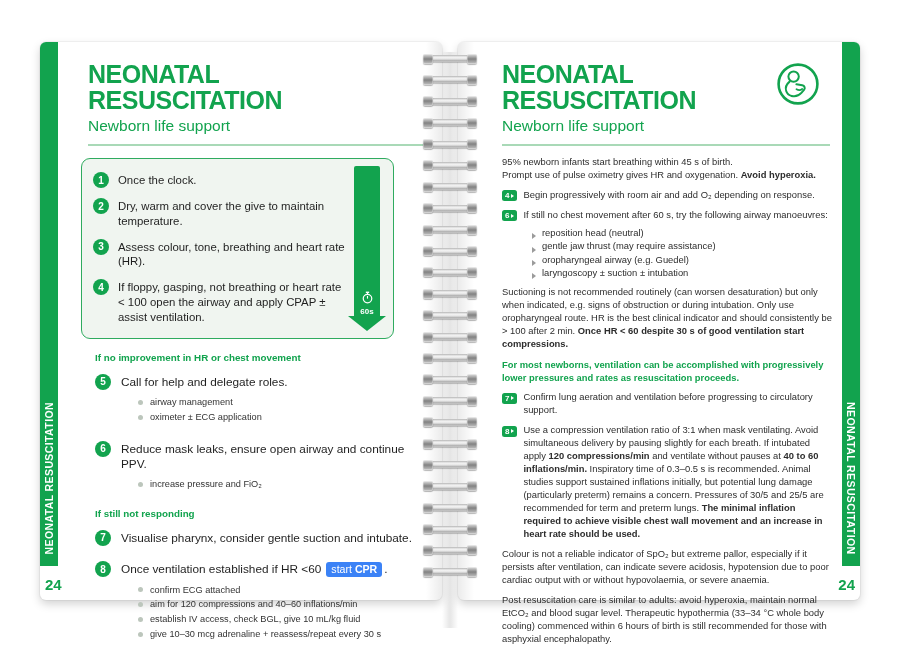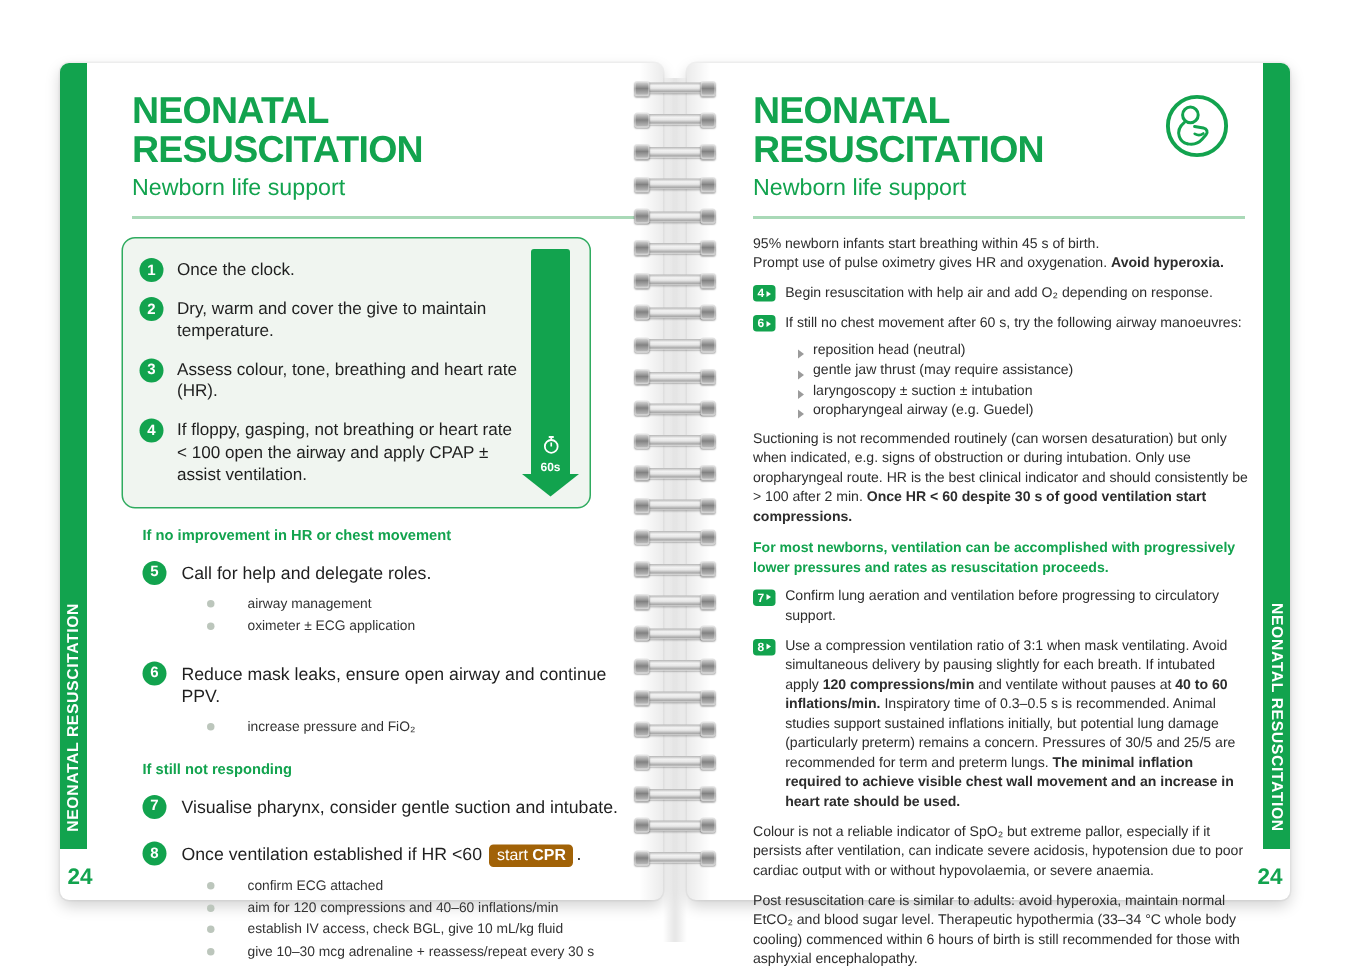--- a/index.html
+++ b/index.html
@@ -57,23 +57,23 @@
   .arrow-head{position:absolute;bottom:0;left:0;width:0;height:0;
     border-left:19px solid transparent;border-right:19px solid transparent;border-top:15px solid var(--green)}
   .arrow-inner{position:absolute;bottom:15px;left:0;right:0;text-align:center;color:#fff}
   .arrow-inner .t-label{display:block;font-size:8px;font-weight:700;margin-top:-1px}
 
   
   .shead{color:var(--green);font-weight:700;font-size:9.8px;margin:13px 0 0 7px}
   .steprow{display:flex;gap:10px;align-items:flex-start;margin:11px 0 0 7px}
   .stext2{font-size:11.8px;color:#1f1f1f;line-height:1.3;padding-top:1px}
   .bullets{margin:5px 0 2px 50px}
-  .bullet{display:flex;gap:22px;align-items:center;font-size:9.2px;color:#333;line-height:1.6}
+  .bullet{display:flex;gap:7px;align-items:center;font-size:9.2px;color:#333;line-height:1.6}
   .dot{width:5px;height:5px;border-radius:50%;background:#bcc6bc;flex-shrink:0}
-  .cpr-chip{background:#a16207;color:#fff;border-radius:3px;padding:1px 5px 2px;font-size:10.6px;margin:0 2px 0 5px;white-space:nowrap}
+  .cpr-chip{background:#3b82f6;color:#fff;border-radius:3px;padding:1px 5px 2px;font-size:10.6px;margin:0 2px 0 5px;white-space:nowrap}
 
   
   .fetus{position:absolute;top:0;right:12px;width:44px;height:44px}
   .p{font-size:9.4px;line-height:1.38;color:var(--ink);margin:0 0 7px}
   .p b,.stext2 b{font-weight:700}
   .bp{display:flex;gap:6px;align-items:flex-start;margin:0 0 7px}
   .nbadge{height:11px;min-width:14px;background:var(--green);border-radius:2.5px;color:#fff;
     font-size:8px;font-weight:700;display:inline-flex;align-items:center;justify-content:center;
     gap:2px;padding:0 3px;flex-shrink:0;margin-top:1.5px}
   .nbadge::after{content:'';width:0;height:0;border-left:3.5px solid #fff;
@@ -232,43 +232,43 @@
       <div class="subtitle">Newborn life support</div>
       <div class="divider" style="margin-bottom:10px"></div>
 
       <p class="p">
         <span>95% newborn infants start breathing within 45 s of birth.</span><br>
         <span>Prompt use of pulse oximetry gives HR and oxygenation. </span><b>Avoid hyperoxia.</b>
       </p>
 
       <div class="bp">
         <span class="nbadge">4</span>
-        <span class="bptext">Begin resuscitation with help air and add O₂ depending on response.</span>
+        <span class="bptext">Begin progressively with room air and add O₂ depending on response.</span>
       </div>
 
       <div class="bp">
         <span class="nbadge">6</span>
         <span class="bptext">If still no chest movement after 60 s, try the following airway manoeuvres:</span>
       </div>
       <div class="abullets">
         <div class="ab">
             <span class="tri"></span>
             <span>reposition head (neutral)</span>
           </div>
         <div class="ab">
             <span class="tri"></span>
             <span>gentle jaw thrust (may require assistance)</span>
           </div>
         <div class="ab">
             <span class="tri"></span>
-            <span>laryngoscopy ± suction ± intubation</span>
+            <span>oropharyngeal airway (e.g. Guedel)</span>
           </div>
         <div class="ab">
             <span class="tri"></span>
-            <span>oropharyngeal airway (e.g. Guedel)</span>
+            <span>laryngoscopy ± suction ± intubation</span>
           </div>
       </div>
 
       <p class="p">
         <span>Suctioning is not recommended routinely (can worsen desaturation) but only when indicated, e.g. signs of obstruction or during intubation. Only use oropharyngeal route. HR is the best clinical indicator and should consistently be &gt; 100 after 2 min. </span><b>Once HR &lt; 60 despite 30 s of good ventilation start compressions.</b>
       </p>
 
       <p class="gp">For most newborns, ventilation can be accomplished with progressively lower pressures and rates as resuscitation proceeds.</p>
 
       <div class="bp">

